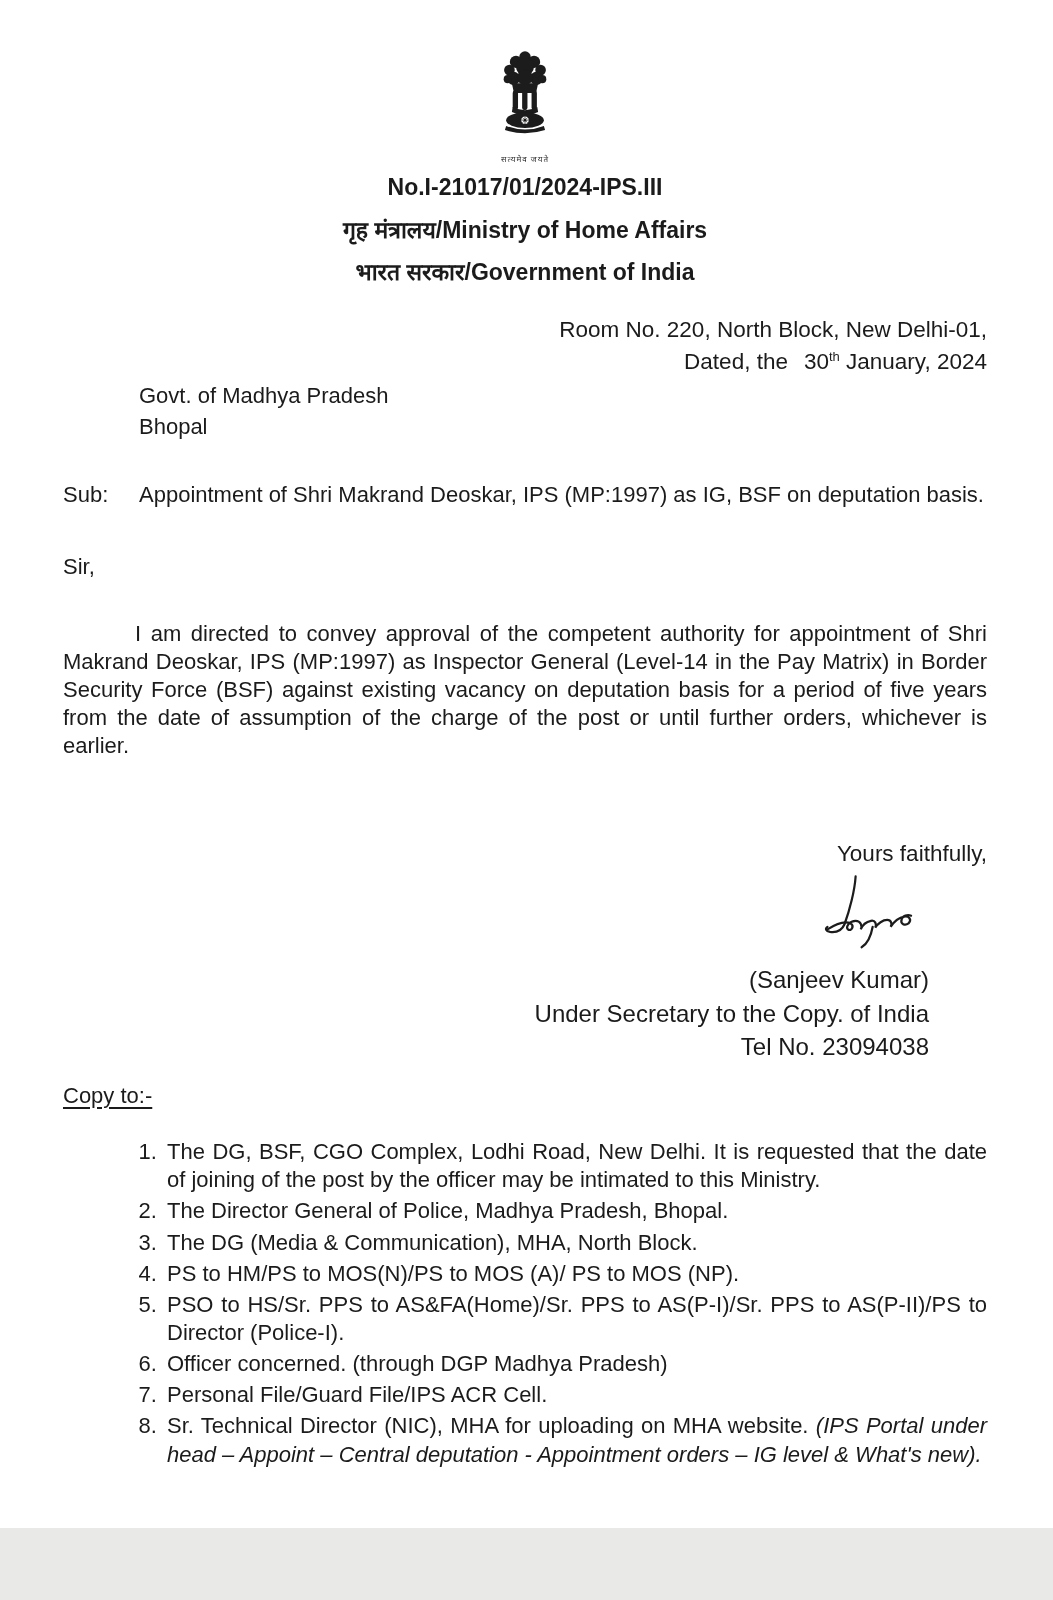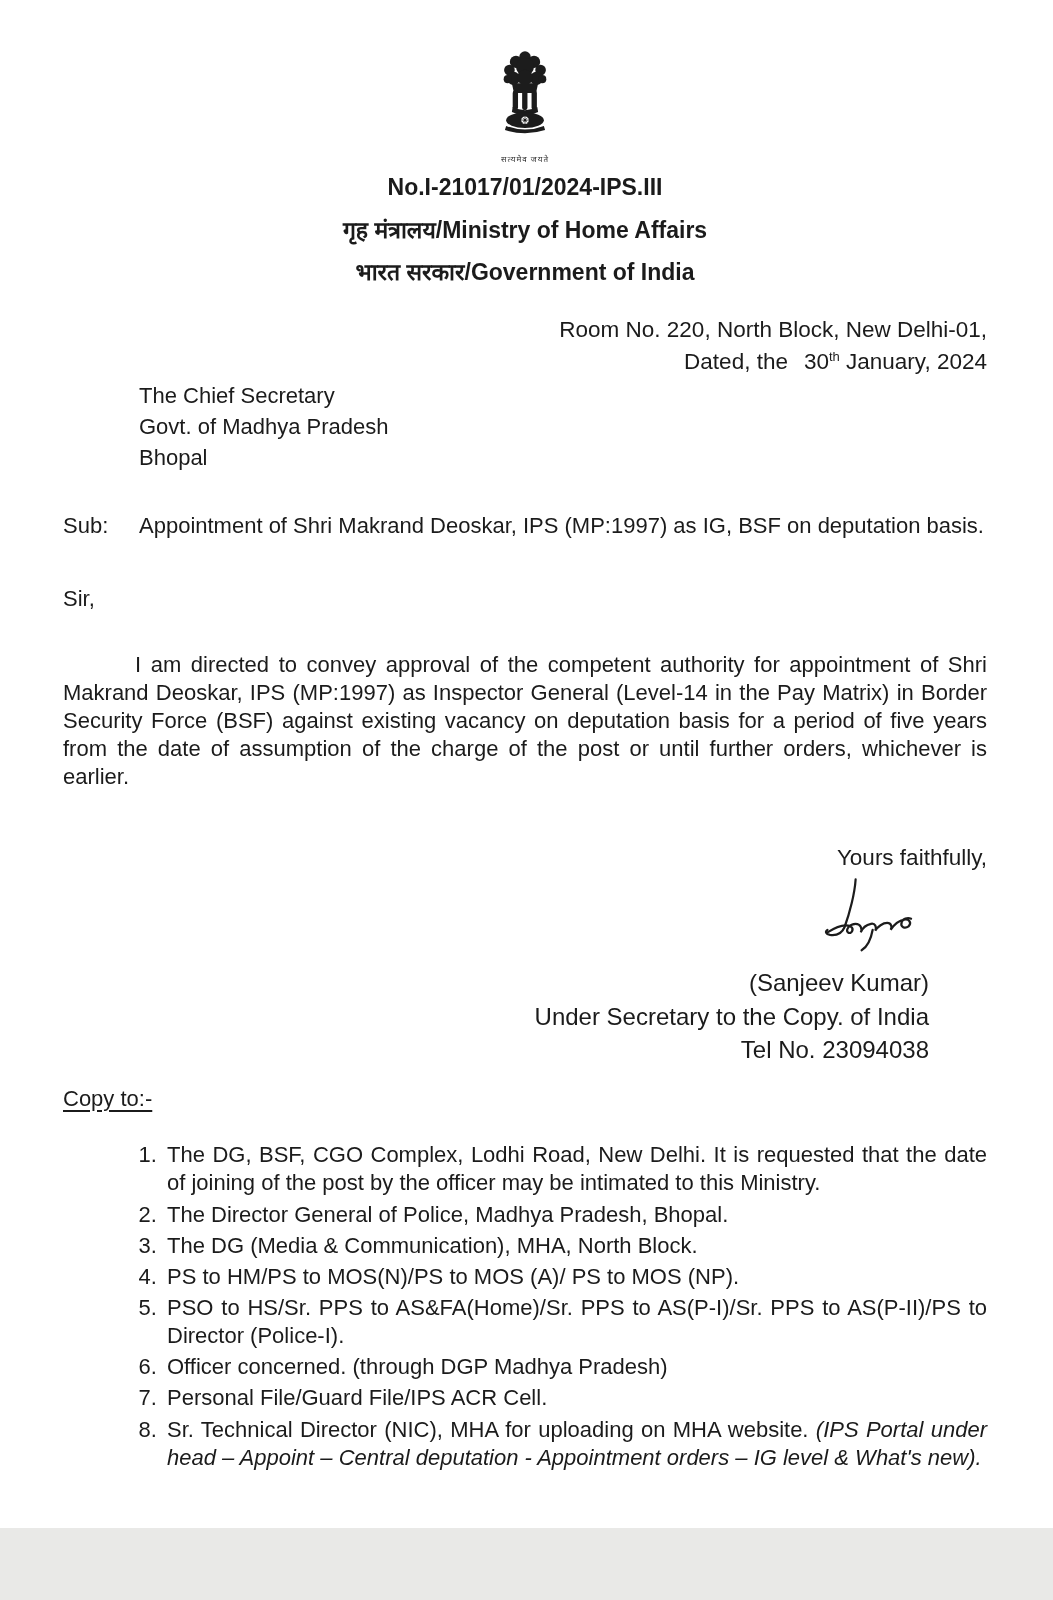--- a/index.html
+++ b/index.html
@@ -58,21 +58,21 @@
     margin-top: 38px;
     text-align: justify;
   }
   .para-indent { text-indent: 72px; }
   .para-num {
     display: inline-block;
     width: 72px;
     text-indent: 0;
   }
 
-  .valediction { margin-top: 52px; font-size: 22.5px; }
+  .valediction { margin-top: 80px; font-size: 22.5px; }
 
   .signature-row { text-align: right; padding-right: 58px; margin-top: 4px; }
   .sig-block { font-size: 24px; line-height: 1.3; }
   .sig-block div { margin-top: 2px; }
 
   .copyto {
     margin-top: 20px;
     text-decoration: underline;
     text-underline-offset: 4px;
   }
@@ -139,21 +139,20 @@
   <div class="center hdr-line">भारत सरकार/Government of India</div>
 
   <div class="right dateline">
     <div><span>Room No. 220, North Block, New Delhi-01,</span></div>
     <div>
       <span>Dated, the</span><span class="date-day">30</span><sup>th</sup><span> January, 2024</span>
     </div>
   </div>
 
   <div class="addr-block">
-    <div>The Chief Secretary</div>
     <div>Govt. of Madhya Pradesh</div>
     <div>Bhopal</div>
   </div>
 
   <div class="subject-row">
     <span class="subject-label">Sub:</span>
     <span class="subject-text">Appointment of Shri Makrand Deoskar, IPS (MP:1997) as IG, BSF on deputation basis.</span>
   </div>
 
   <div class="salutation">Sir,</div>

